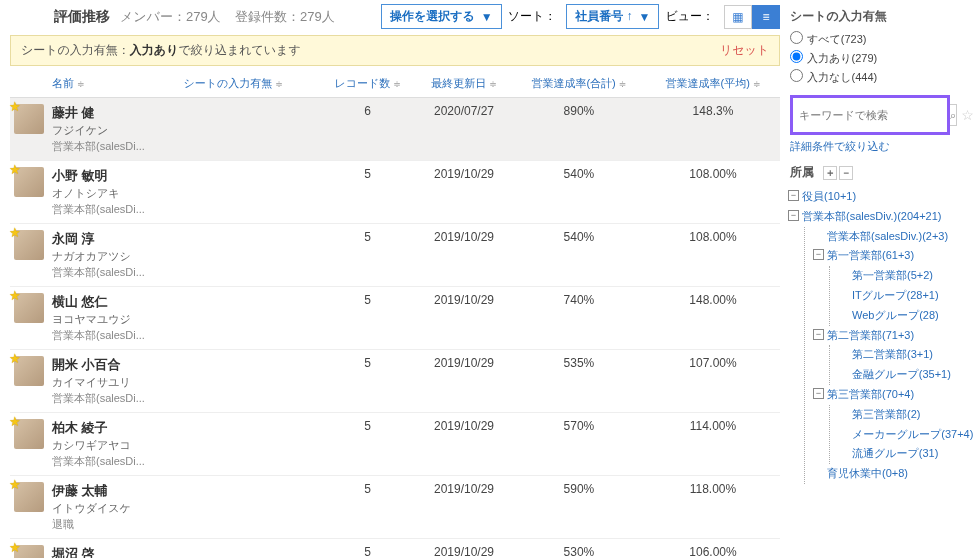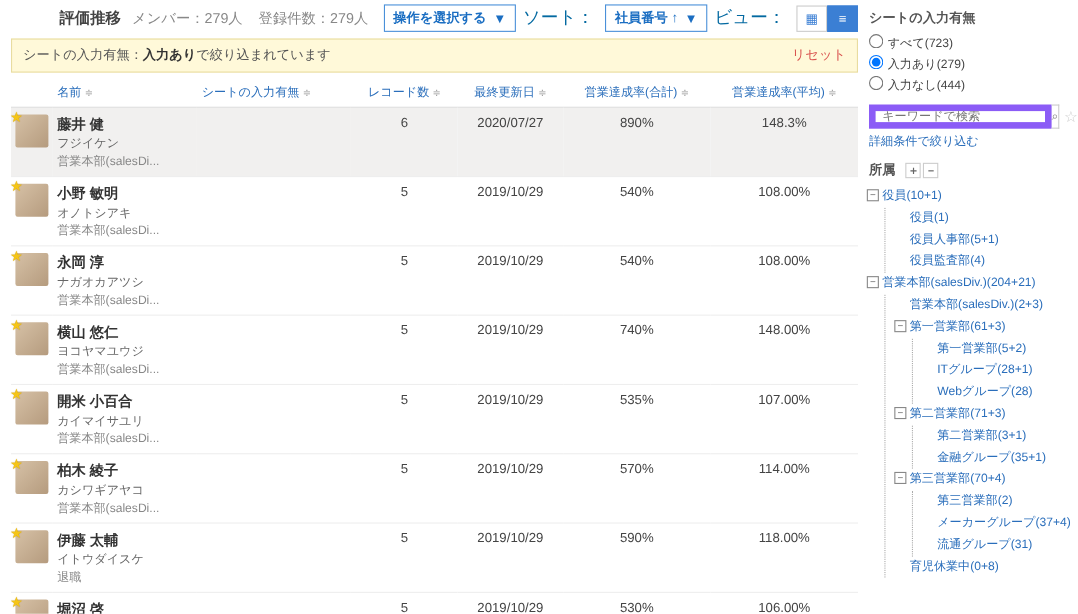--- a/index.html
+++ b/index.html
@@ -31,32 +31,32 @@
 .star { position:absolute; top:-5px; left:-5px; color:#f5c518; font-size:13px; text-shadow:0 0 1px #b58900; }
 .name { font-weight:bold; font-size:13px; color:#333; }
 .kana { color:#666; font-size:11px; margin-top:1px; }
 .dept { color:#888; font-size:11px; margin-top:1px; }
 .num { text-align:center; }
 
 .side h4 { font-size:12px; color:#555; margin-bottom:6px; }
 .radio { display:block; margin:3px 0; color:#444; cursor:pointer; }
 .radio input { margin-right:4px; vertical-align:-1px; }
 .searchbox { display:flex; align-items:center; margin:10px 0 4px 0; }
-.searchbox input { flex:1; border:6px solid #8b5cf6; padding:3px 6px; font-size:11px; height:22px; }
+.searchbox input { flex:1; border:3px solid #8b5cf6; padding:3px 6px; font-size:11px; height:40px; }
 .searchbox .mag { width:22px; height:22px; border:1px solid #ccc; border-left:none; display:flex; align-items:center; justify-content:center; cursor:pointer; color:#888; }
 .starbtn { color:#ccc; margin-left:4px; cursor:pointer; font-size:14px; }
 .advlink { color:#2a6ebb; font-size:11px; cursor:pointer; display:block; margin-bottom:10px; }
 .treebtns { display:inline-flex; gap:2px; margin-left:6px; }
 .treebtns span { border:1px solid #ccc; width:14px; height:14px; display:inline-flex; align-items:center; justify-content:center; font-size:10px; color:#666; cursor:pointer; }
 ul.tree { list-style:none; font-size:11px; margin-top:4px; }
 ul.tree li { position:relative; padding-left:12px; line-height:1.8; white-space:nowrap; }
 ul.tree ul { list-style:none; padding-left:10px; border-left:1px dotted #aaa; margin-left:2px; }
 .tglyph { position:absolute; left:-2px; top:3px; width:11px; height:11px; border:1px solid #888; background:#fff; font-size:9px; line-height:9px; text-align:center; cursor:pointer; color:#666; }
 .tlink { color:#2a6ebb; cursor:pointer; }
-.plbl { color:#0369a1; font-size:16px; margin-right:4px; }
+.plbl { color:#000000; font-size:12px; margin-right:4px; }
 </style>
 </head>
 <body>
 
 <div class="container">
   <div class="main">
     <div class="header">
       <span class="title">評価推移</span>
       <span class="subcount">
         <span>メンバー：</span><span>279人</span>
@@ -262,25 +262,21 @@
     <a class="advlink">詳細条件で絞り込む</a>
 
     <h4>
       <span>所属</span>
       <span class="treebtns">
         <span>＋</span>
         <span>－</span>
       </span>
     </h4>
     <ul class="tree" id="tree">
-        <li><span class="tglyph">−</span><span class="tlink">役員(10+1)</span><ul>
-            <li><span class="tlink">役員(1)</span></li>
-            <li><span class="tlink">役員人事部(5+1)</span></li>
-            <li><span class="tlink">役員監査部(4)</span></li>
-          </ul></li>
+        <li><span class="tglyph">−</span><span class="tlink">役員(10+1)</span></li>
         <li><span class="tglyph">−</span><span class="tlink">営業本部(salesDiv.)(204+21)</span><ul>
             <li><span class="tlink">営業本部(salesDiv.)(2+3)</span></li>
             <li><span class="tglyph">−</span><span class="tlink">第一営業部(61+3)</span><ul>
                 <li><span class="tlink">第一営業部(5+2)</span></li>
                 <li><span class="tlink">ITグループ(28+1)</span></li>
                 <li><span class="tlink">Webグループ(28)</span></li>
               </ul></li>
             <li><span class="tglyph">−</span><span class="tlink">第二営業部(71+3)</span><ul>
                 <li><span class="tlink">第二営業部(3+1)</span></li>
                 <li><span class="tlink">金融グループ(35+1)</span></li>

